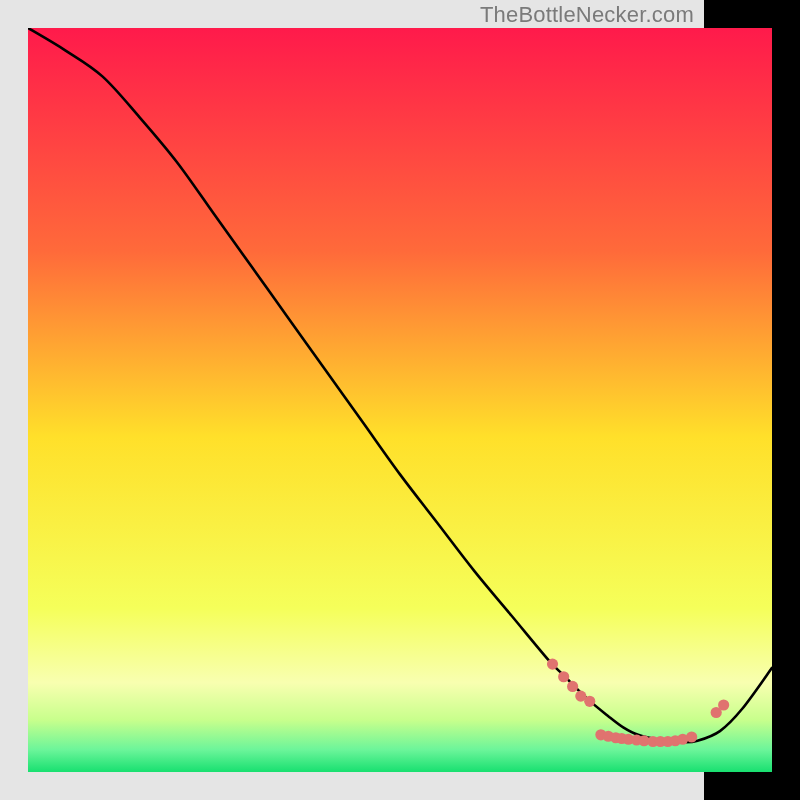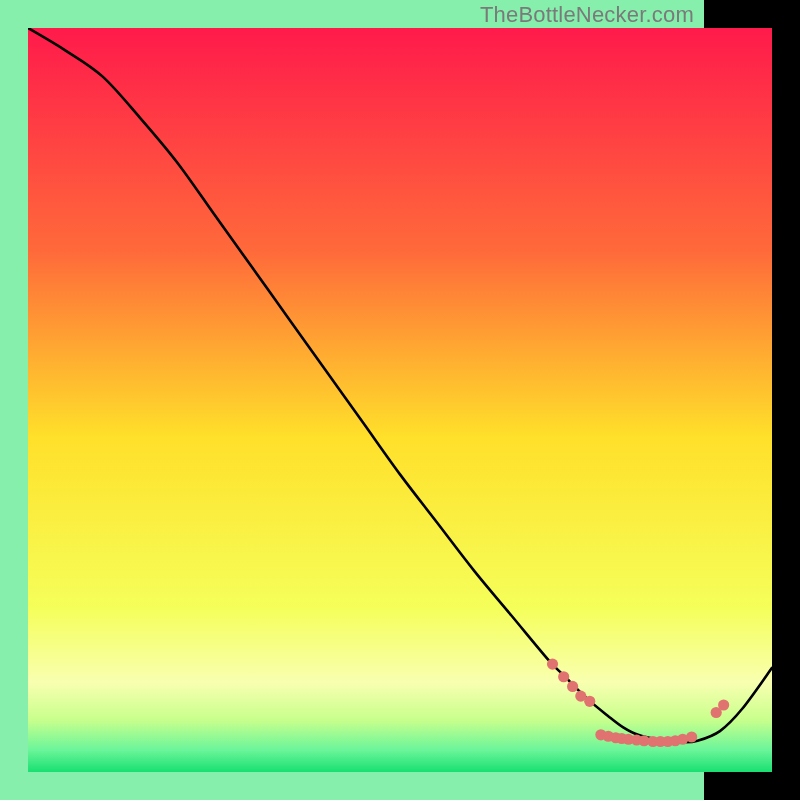--- a/index.html
+++ b/index.html
@@ -7,21 +7,21 @@
     width: 800px;
     height: 800px;
     background: #000;
     font-family: Arial, Helvetica, sans-serif;
     overflow: hidden;
   }
   .frame {
     position: relative;
     width: 704px;
     height: 800px;
-    background: #86efac;
+    background: #e5e5e5;
   }
   .watermark {
     position: absolute;
     top: 2px;
     right: 10px;
     color: #7a7a7a;
     font-size: 22px;
     font-family: Arial, sans-serif;
     letter-spacing: 0.2px;
     user-select: none;

